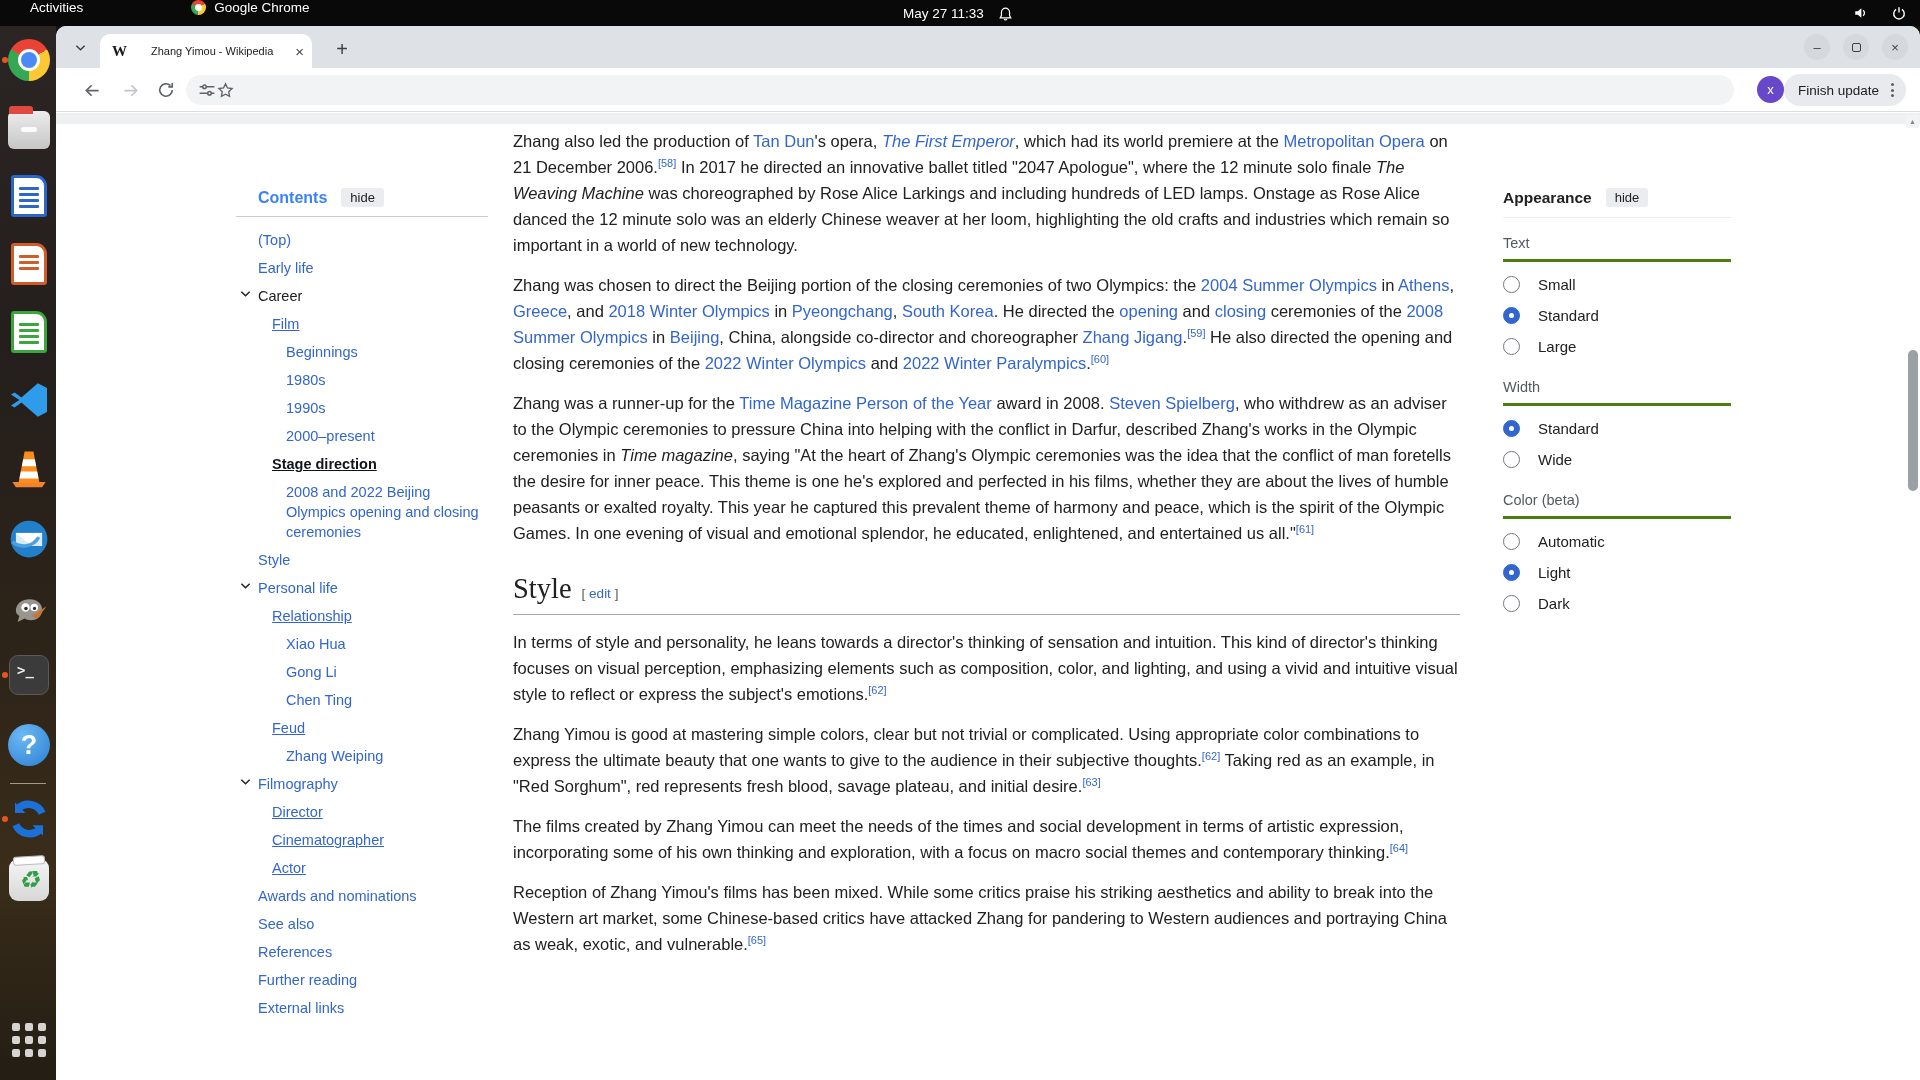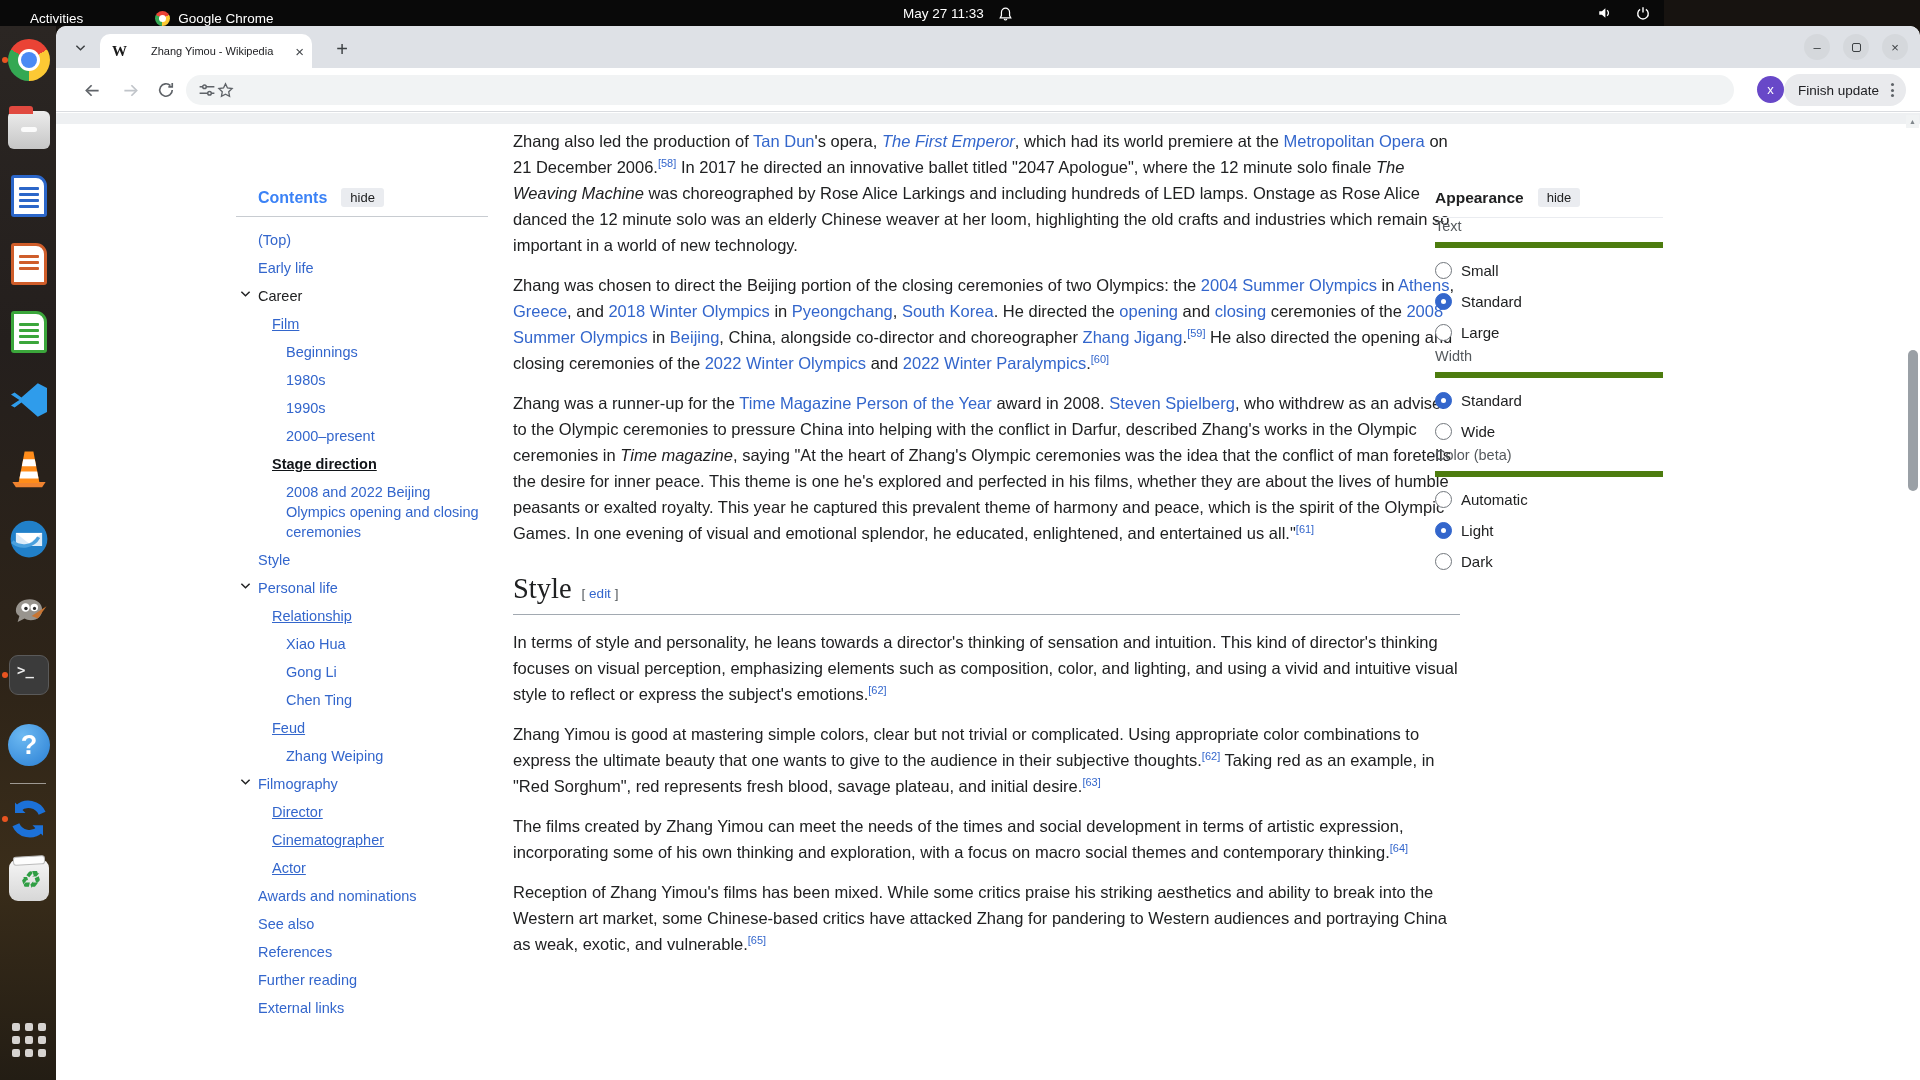--- a/index.html
+++ b/index.html
@@ -1,21 +1,21 @@
 <!DOCTYPE html>
 <html style="--link-blue: #3366cc; --indicator-orange: #e95420; --avatar-purple: #6848c8; --text: #202122;"><head>
 <meta charset="utf-8">
 <style>
   html,body{margin:0;padding:0;width:1920px;height:1080px;overflow:hidden;
     font-family:"Liberation Sans",sans-serif;background:#171310;}
   *{box-sizing:border-box;}
 
   
-  .topbar{position:absolute;left:0;top:0;width:1664px;height:26px;background:#090909;
-    color:#fff;font-size:13.5px;display:flex;align-items:flex-end;z-index:50;}
+  .topbar{position:absolute;left:0;top:0;width:1920px;height:26px;background:#090909;
+    color:#fff;font-size:13.5px;display:flex;align-items:flex-start;z-index:50;gap:36px;}
   .tb-activities{margin-left:30px;cursor:pointer;}
   .tb-app{margin-left:72px;display:flex;align-items:center;gap:8px;}
   .tb-mini-chrome{width:15px;height:15px;border-radius:50%;
     background:conic-gradient(from 60deg,#fcc934 0 120deg,#34a853 0 240deg,#ea4335 0 360deg);position:relative;}
   .tb-mini-chrome::after{content:"";position:absolute;inset:4px;border-radius:50%;background:#fff;}
   .tb-center{position:absolute;left:903px;top:0;height:26px;display:flex;align-items:center;gap:15px;}
   .tb-right{position:absolute;right:14px;top:0;height:26px;display:flex;align-items:center;gap:24px;}
 
   
   .dock{position:absolute;left:0;top:26px;width:56px;height:1054px;z-index:40;
@@ -107,25 +107,25 @@
   .blk-h2{font-family:"Liberation Serif",serif;font-size:28.5px;font-weight:normal;margin:26px 0 8px;
     padding-bottom:3px;border-bottom:1px solid #a2a9b1;line-height:34px;}
   .seg-l,.seg-il{color:var(--link-blue);cursor:pointer;}
   .seg-il,.seg-i{font-style:italic;}
   sup.seg-r{color:var(--link-blue);font-size:11px;line-height:0;cursor:pointer;}
   .editsec{font-family:"Liberation Sans",sans-serif;font-size:13.5px;font-weight:normal;margin-left:10px;white-space:nowrap;}
   .editsec .br{color:#54595d;}
   .editsec .ed{color:var(--link-blue);cursor:pointer;}
 
   
-  .appearance{position:absolute;left:1379px;top:75px;width:228px;color:#202122;}
+  .appearance{position:absolute;left:1447px;top:75px;width:228px;color:#202122;}
   .ap-head{display:flex;align-items:center;gap:14px;padding-bottom:10px;border-bottom:1px solid #eaecf0;}
   .ap-title{font-weight:bold;font-size:15.5px;}
-  .ap-sec-label{font-size:14.5px;color:#54595d;padding-bottom:8px;border-bottom:6px solid #4d7c0f;}
-  .ap-opt{display:flex;align-items:center;gap:9px;height:31px;cursor:pointer;}
+  .ap-sec-label{font-size:14.5px;color:#54595d;margin-top:17px;padding-bottom:8px;border-bottom:3px solid #4d7c0f;}
+  .ap-opt{display:flex;align-items:center;gap:18px;height:31px;cursor:pointer;}
   .ap-opts{margin-top:7px;}
   .radio{width:17px;height:17px;border-radius:50%;border:1.6px solid #72777d;background:#fff;position:relative;flex:none;}
   .radio.sel{border-color:var(--link-blue);background:var(--link-blue);}
   .radio.sel::after{content:"";position:absolute;inset:5px;background:#fff;border-radius:50%;}
   .ap-opt span.lbl{font-size:15px;}
 </style>
 </head>
 <body>
 
 <div class="topbar">

